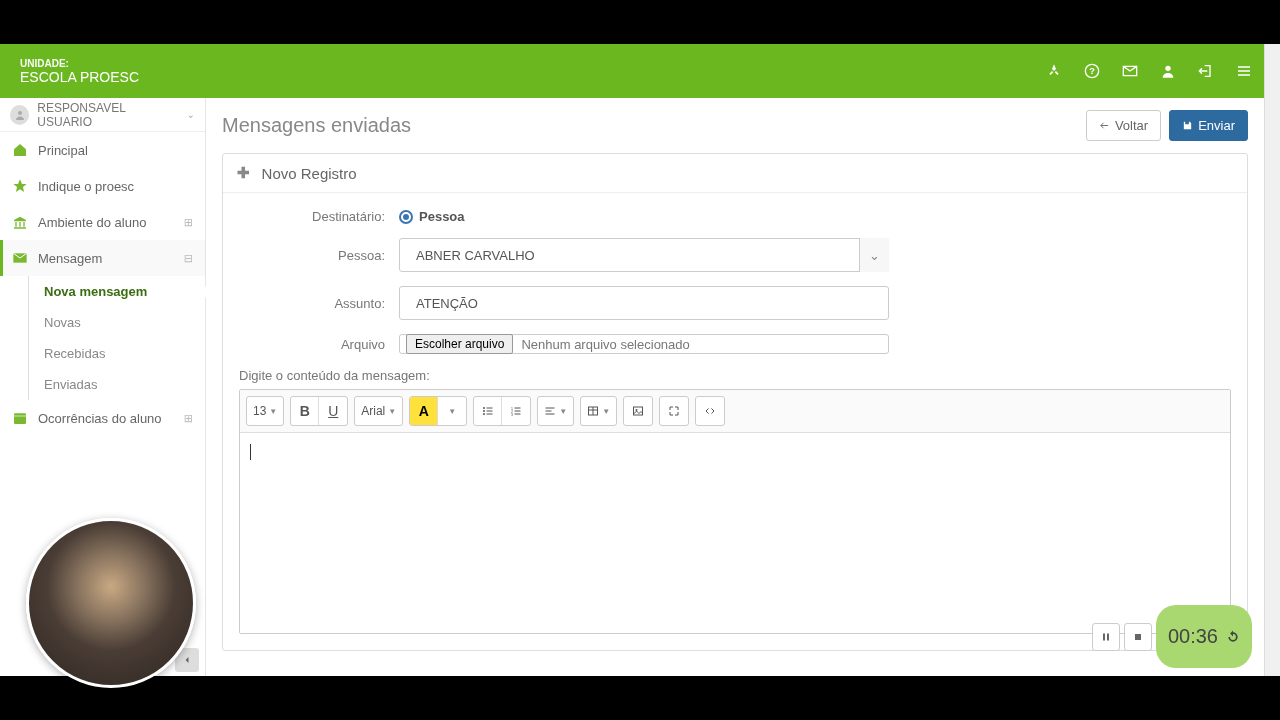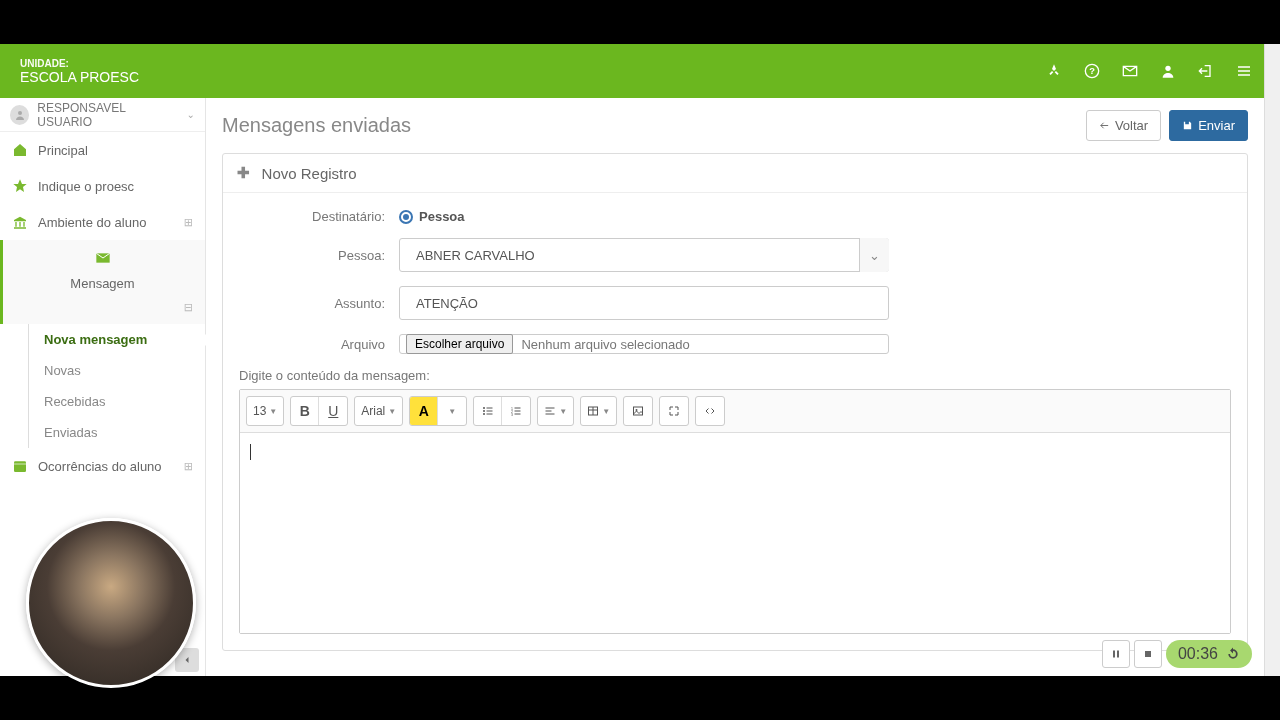--- a/index.html
+++ b/index.html
@@ -19,21 +19,21 @@
 .topbar-right .ico { width: 16px; height: 16px; fill: #fff; cursor: pointer; }
 .layout { display: flex; height: calc(100% - 54px); }
 .sidebar { width: 206px; background: #fff; border-right: 1px solid #e5e5e5; position: relative; }
 .user-row { height: 34px; display: flex; align-items: center; gap: 8px; padding: 0 10px; border-bottom: 1px solid #eee; font-size: 12px; color: #777; }
 .avatar-sm { width: 20px; height: 20px; border-radius: 50%; background: #ddd; display: inline-flex; align-items: center; justify-content: center; }
 .avatar-sm svg { width: 12px; height: 12px; fill: #aaa; }
 .user-row .chev { margin-left: auto; font-size: 10px; color: #aaa; }
 .nav-item { display: flex; align-items: center; gap: 10px; padding: 10px 12px; color: #666; cursor: pointer; font-size: 13px; position: relative; }
 .nav-item .ico { width: 16px; height: 16px; fill: #7ab92f; flex-shrink: 0; }
 .nav-item .expand { margin-left: auto; font-size: 11px; color: #bbb; }
-.nav-item.active { border-left: 3px solid #6bb71f; background: #f9f9f9; padding-left: 9px; flex-direction: column; }
+.nav-item.active { border-left: 3px solid #6bb71f; background: #f9f9f9; padding-left: 9px; }
 .sub-nav { padding-left: 20px; }
 .sub-item { display: flex; align-items: center; padding: 8px 10px 8px 24px; color: #888; cursor: pointer; font-size: 13px; position: relative; }
 .sub-item.active { color: #3b6d12; font-weight: bold; }
 .sub-item.active::after { content: ""; position: absolute; right: -1px; top: 50%; transform: translateY(-50%); border: 6px solid transparent; border-right-color: #fff; }
 .sub-item::before { content: ""; position: absolute; left: 8px; top: 0; bottom: 0; width: 1px; background: #ddd; }
 .sidebar-collapse { position: absolute; bottom: 4px; right: 6px; width: 24px; height: 24px; background: #ddd; border-radius: 3px; display: flex; align-items: center; justify-content: center; cursor: pointer; }
 .sidebar-collapse svg { width: 12px; height: 12px; fill: #666; }
 .webcam { position: absolute; left: 26px; bottom: 32px; width: 170px; height: 170px; border-radius: 50%; background: radial-gradient(circle at 50% 40%, #c9a982 0%, #8a7560 25%, #4a3d35 50%, #2a2520 100%); border: 3px solid #fff; box-shadow: 0 2px 8px rgba(0,0,0,0.3); z-index: 50; }
 .content { flex: 1; padding: 12px 16px; overflow: auto; background: #fff; }
 .page-head { display: flex; align-items: center; margin-bottom: 12px; }
@@ -69,21 +69,21 @@
 .tb-btn .caret { font-size: 8px; color: #888; }
 .tb-btn.bold { font-weight: bold; font-size: 14px; }
 .tb-btn.underline { text-decoration: underline; font-size: 14px; }
 .tb-btn.color-a { color: #000; background: #ffe13b; font-weight: bold; font-size: 14px; }
 .editor-body { min-height: 200px; padding: 10px; background: #fff; position: relative; }
 .cursor { display: inline-block; width: 1px; height: 16px; background: #333; vertical-align: middle; animation: blink 1s infinite; }
 @keyframes blink { 50% { opacity: 0; } }
 .rec-controls { position: absolute; right: 28px; bottom: 52px; display: flex; align-items: center; gap: 4px; z-index: 60; }
 .rec-btn { width: 28px; height: 28px; border: 1px solid #ccc; background: #fff; border-radius: 3px; display: flex; align-items: center; justify-content: center; cursor: pointer; }
 .rec-btn svg { width: 12px; height: 12px; fill: #666; }
-.rec-pill { background: #a8d86f; border-radius: 20px; padding: 5px 12px; display: flex; align-items: center; gap: 8px; color: #444; font-size: 16px; }
+.rec-pill { background: #a8d86f; border-radius: 20px; padding: 20px 12px; display: flex; align-items: center; gap: 8px; color: #444; font-size: 20px; }
 .rec-pill svg { width: 14px; height: 14px; fill: #444; }
 </style>
 </head>
 <body>
 
 <div class="black-bar black-top"></div>
 <div class="black-bar black-bottom"></div>
 <div class="scrollbar-right"></div>
 
 <div class="app">

